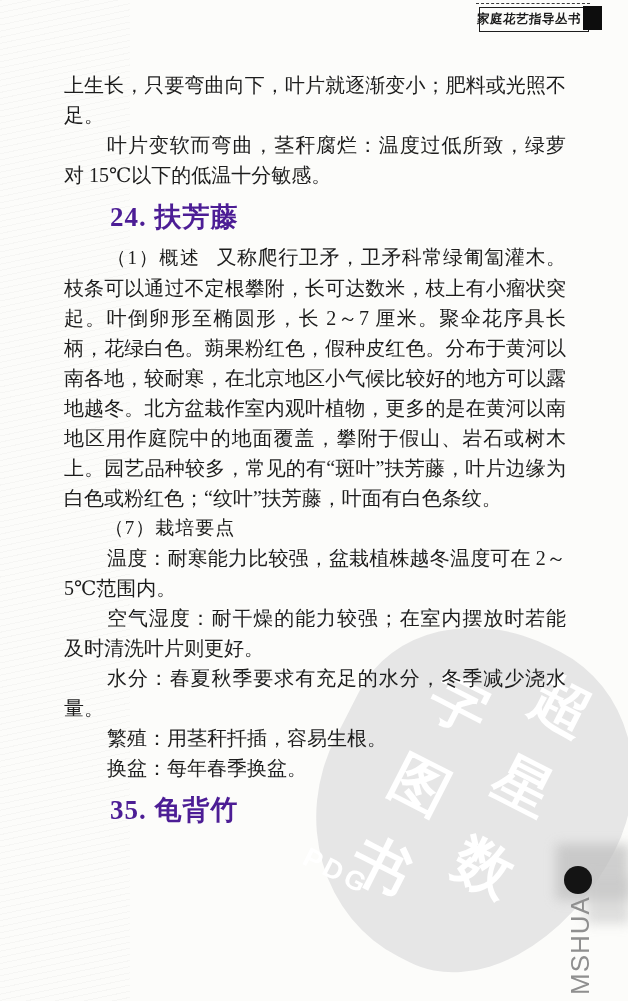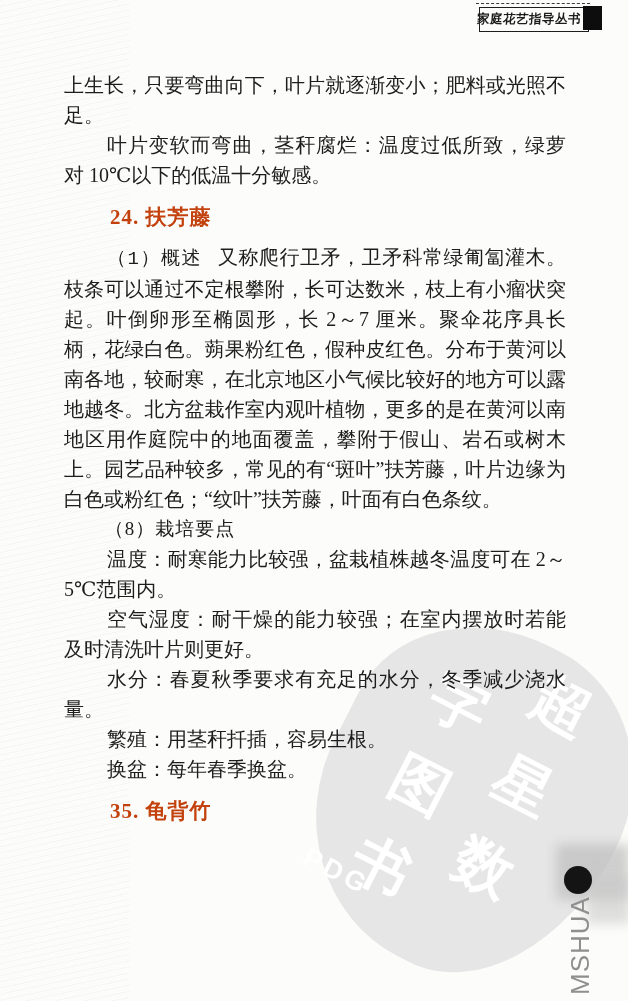--- a/index.html
+++ b/index.html
@@ -92,27 +92,27 @@
   .textcol{
     position:absolute;left:64px;top:70px;width:502px;
     z-index:2;
     color:#1d1d1d;
     font-size:20px;line-height:30px;
     text-align:justify;
   }
   .textcol p{margin:0;text-indent:2.15em;}
   .textcol p.noindent{text-indent:0;}
   .heading{
-    font-size:21px;font-weight:700;letter-spacing:1px;
-    margin:12px 0 10px 46px;text-indent:0;color:#c2410c;
+    font-size:27px;font-weight:700;letter-spacing:1px;
+    margin:12px 0 10px 46px;text-indent:0;color:#4c1d95;
   }
   .kai{
     font-size:19px;letter-spacing:1px;
   }
-  .kai-label{margin-right:16px;font-family:Liberation Mono, monospace;}
+  .kai-label{margin-right:16px;}
 </style>
 </head>
 <body>
 
 <div class="page">
 
   <div class="series-box">
     <span class="series-text">家庭花艺指导丛书</span>
     <span class="black-square"></span>
   </div>
@@ -129,27 +129,27 @@
 
   <div class="smudge1"></div>
   <div class="smudge2"></div>
   <div class="dot"></div>
   <div class="side-label">MSHUA</div>
 
   <div class="textcol">
 
     <p class="noindent">上生长，只要弯曲向下，叶片就逐渐变小；肥料或光照不足。</p>
 
-    <p>叶片变软而弯曲，茎秆腐烂：温度过低所致，绿萝对 10℃以下的低温十分敏感。</p>
+    <p>叶片变软而弯曲，茎秆腐烂：温度过低所致，绿萝对 15℃以下的低温十分敏感。</p>
 
     <h3 class="heading">24. 扶芳藤</h3>
 
     <p><span class="kai kai-label">（1）概述</span><span>又称爬行卫矛，卫矛科常绿匍匐灌木。枝条可以通过不定根攀附，长可达数米，枝上有小瘤状突起。叶倒卵形至椭圆形，长 2～7 厘米。聚伞花序具长柄，花绿白色。蒴果粉红色，假种皮红色。分布于黄河以南各地，较耐寒，在北京地区小气候比较好的地方可以露地越冬。北方盆栽作室内观叶植物，更多的是在黄河以南地区用作庭院中的地面覆盖，攀附于假山、岩石或树木上。园艺品种较多，常见的有“斑叶”扶芳藤，叶片边缘为白色或粉红色；“纹叶”扶芳藤，叶面有白色条纹。</span></p>
 
-    <p class="kai">（8）栽培要点</p>
+    <p class="kai">（7）栽培要点</p>
 
     <p>温度：耐寒能力比较强，盆栽植株越冬温度可在 2～5℃范围内。</p>
 
 
     <p>空气湿度：耐干燥的能力较强；在室内摆放时若能及时清洗叶片则更好。</p>
 
     <p>水分：春夏秋季要求有充足的水分，冬季减少浇水量。</p>
 
     <p>繁殖：用茎秆扦插，容易生根。</p>
 

